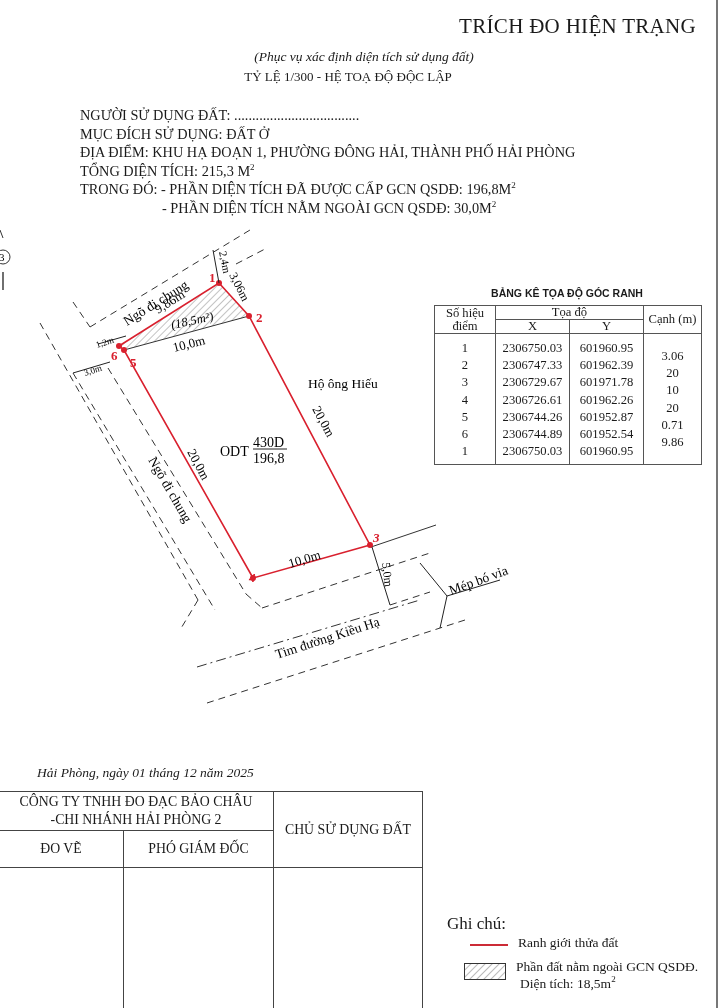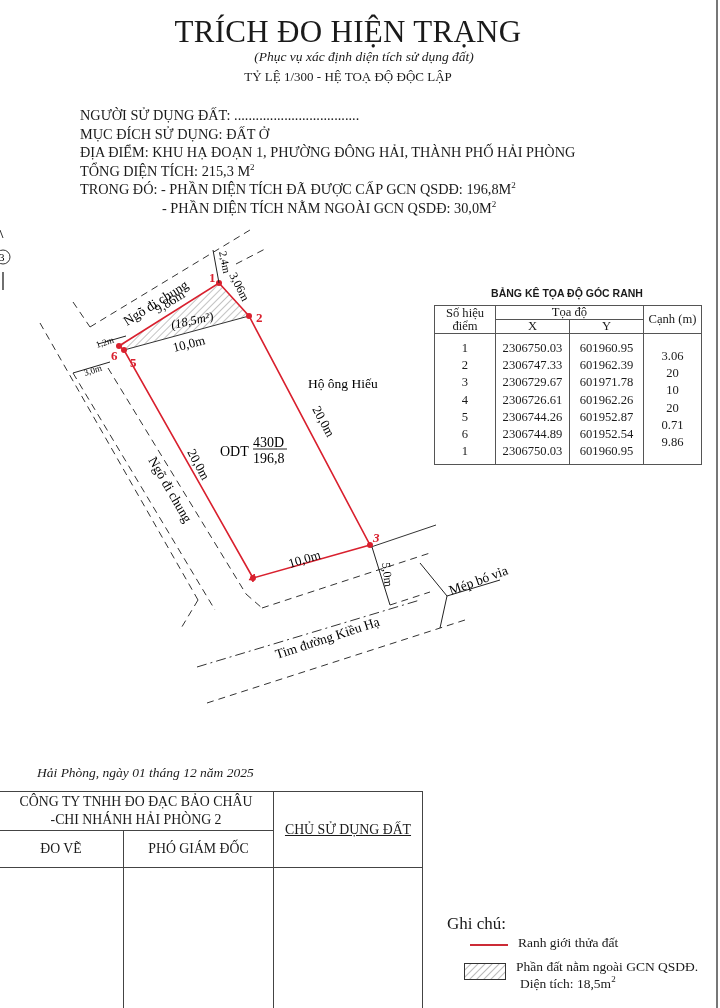--- a/index.html
+++ b/index.html
@@ -1,20 +1,20 @@
 <!DOCTYPE html>
 <html><head>
   <meta charset="utf-8">
   <style>
     html, body { margin: 0; padding: 0; background: #ffffff; }
     body { width: 720px; height: 1008px; position: relative; overflow: hidden;
            font-family: "Liberation Serif", "DejaVu Serif", serif; color: #1a1a1a; }
     .abs { position: absolute; }
     .right-border { position: absolute; left: 716px; top: 0; width: 2px; height: 1008px; background: #777; }
-    .title { left: 0; width: 696px; top: 14px; text-align: center; font-size: 31px; letter-spacing: 0.3px; }
+    .title { left: 0; width: 696px; top: 14px; text-align: right; font-size: 21px; letter-spacing: 0.3px; }
     .subtitle { left: 0; width: 696px; top: 49px; text-align: center; font-size: 13.5px; font-style: italic; margin-left: 16px; }
     .scale { left: 0; width: 696px; top: 69px; text-align: center; font-size: 13px; }
     .info { left: 80px; top: 106px; font-size: 14.3px; line-height: 18.6px; }
     .info .line { white-space: nowrap; }
     .info .indent { padding-left: 82px; }
     sup { font-size: 9px; vertical-align: 6px; line-height: 0; }
     .coord-title { left: 433px; top: 287px; width: 268px; text-align: center; font-family: "Liberation Sans", "DejaVu Sans", sans-serif; font-weight: bold; font-size: 10.5px; }
     table.coords { position: absolute; left: 434px; top: 305px; border-collapse: collapse; font-size: 12.6px; }
     table.coords td, table.coords th { border: 1px solid #555; font-weight: normal; text-align: center; padding: 0; }
     table.coords th { line-height: 13px; }
@@ -194,21 +194,21 @@
   </table>
 
 <div class="abs date">Hải Phòng, ngày 01 tháng 12 năm 2025</div>
 <table class="sign">
   <tbody>
       <tr>
     <td colspan="2" style="height:38px; line-height:18px;">
       <div>CÔNG TY TNHH ĐO ĐẠC BẢO CHÂU</div>
       <div>-CHI NHÁNH HẢI PHÒNG 2</div>
     </td>
-    <td rowspan="2" style="width:148px;text-decoration:underline;">CHỦ SỬ DỤNG ĐẤT</td>
+    <td rowspan="2" style="width:148px;">CHỦ SỬ DỤNG ĐẤT</td>
   </tr>
   <tr>
     <td style="width:124px; height:36px;">ĐO VẼ</td>
     <td style="width:149px;">PHÓ GIÁM ĐỐC</td>
   </tr>
   <tr>
     <td style="height:150px;"></td>
     <td></td>
     <td></td>
   </tr>

